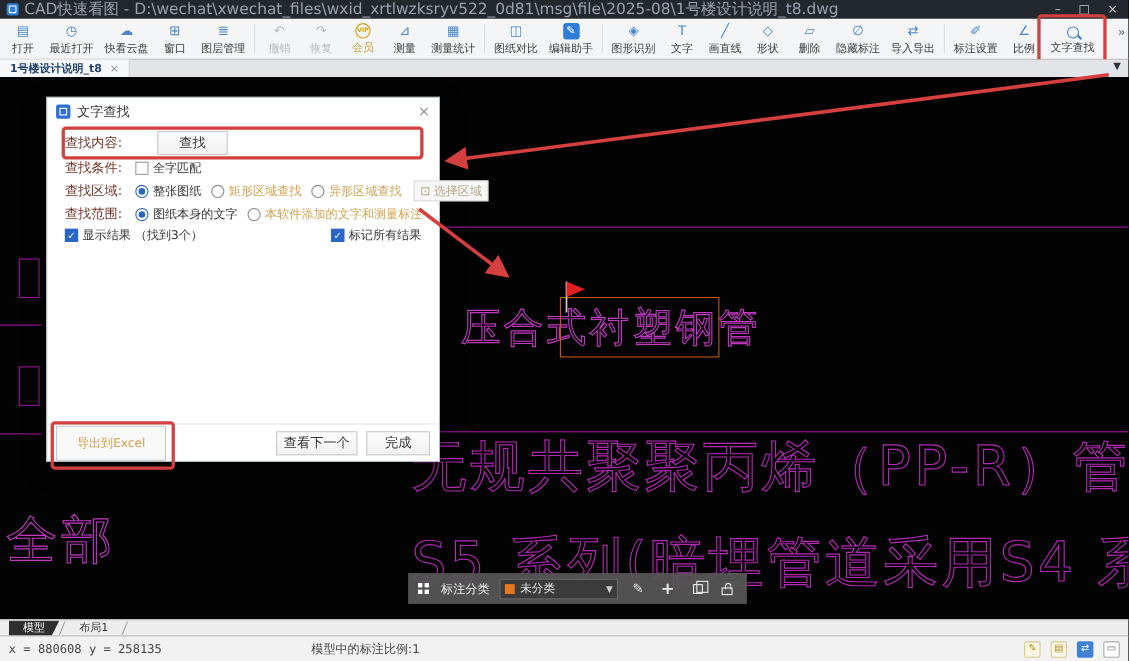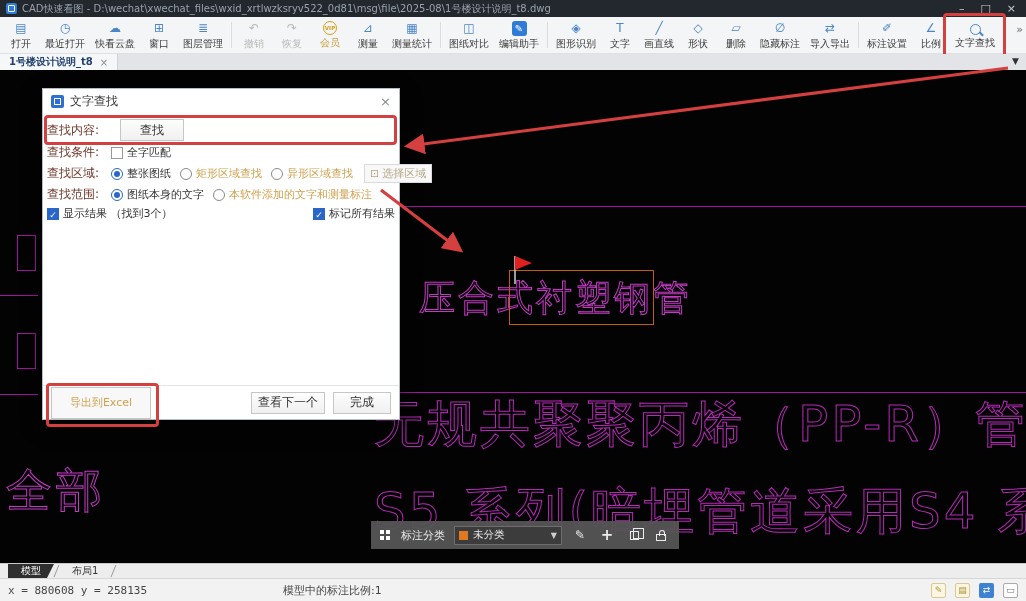--- a/index.html
+++ b/index.html
@@ -5,21 +5,21 @@
   * { box-sizing: border-box; margin: 0; padding: 0; }
   html,body { width:1026px; height:601px; }
   body { position:relative; overflow:hidden; background:#030303;
          font-family:"DejaVu Sans","Liberation Sans",sans-serif; }
 
   
   .titlebar { position:absolute; top:0; left:0; right:0; height:17px; background:#23272e;
               display:flex; align-items:center; gap:5px; padding:0 6px; z-index:20; }
   .app-logo { width:11px; height:11px; background:#2e7cd6; border-radius:2px; position:relative; flex:0 0 auto; }
   .app-logo::after { content:""; position:absolute; inset:2px; border:1px solid #fff; border-radius:1px; }
-  .title-text { color:#9aa2ad; font-size:10px; white-space:nowrap; overflow:hidden; }
+  .title-text { color:#9aa2ad; font-size:14px; white-space:nowrap; overflow:hidden; }
   .win-controls { margin-left:auto; display:flex; gap:16px; color:#c7ccd4; font-size:11px; line-height:17px; padding-right:4px; }
   .win-controls span { cursor:default; }
 
   
   .toolbar { position:absolute; top:17px; left:0; right:0; height:37px; background:#f4f5f6;
              border-bottom:1px solid #dfe1e4; display:flex; align-items:center; padding:0 2px; z-index:20; }
   .tb-item { position:relative; display:flex; flex-direction:column; align-items:center; justify-content:center;
              min-width:38px; padding:2px 5px 1px; gap:1px; }
   .tb-icon { height:15px; line-height:15px; font-size:12px; color:#4a86c8; display:flex; align-items:center; justify-content:center; }
   .tb-label { font-size:10px; color:#3a3a3a; white-space:nowrap; }
@@ -76,29 +76,29 @@
                      border:1.2px solid #ececec; border-bottom:none; border-radius:3px 3px 0 0; }
 
   
   .dialog { position:absolute; left:42px; top:88px; width:358px; height:332px; background:#fff;
             border:1px solid #b6bcc4; box-shadow:0 6px 20px rgba(0,0,0,.45); z-index:10; font-size:12px; color:#333; }
   .dlg-title { height:24px; display:flex; align-items:center; gap:6px; padding:0 8px; }
   .dlg-logo { width:13px; height:13px; background:#2e6fd0; border-radius:2px; position:relative; }
   .dlg-logo::after { content:""; position:absolute; inset:3px; border:1px solid #fff; }
   .dlg-title-text { font-size:12px; color:#333; }
   .dlg-close { margin-left:auto; color:#8a8a8a; font-size:13px; }
-  .dlg-body { padding:3px 4px 0; position:relative; }
+  .dlg-body { padding:3px 16px 0; position:relative; }
   .frow { display:flex; align-items:center; margin:3px 0; gap:4px; position:relative; white-space:nowrap; }
   .flabel { width:60px; flex:0 0 auto; color:#6d3528; font-size:12px; }
   .combo { flex:1; height:21px; border:1px solid #c9c9c9; display:flex; align-items:center; background:#fff; }
   .combo-value { flex:1; padding:0 5px; font-size:12px; color:#222; }
   .combo-caret { width:16px; color:#999; font-size:9px; text-align:center; }
   .btn { height:22px; border:1px solid #c6c6c6; background:linear-gradient(#fdfdfd,#f0f0f0);
          display:inline-flex; align-items:center; justify-content:center; font-size:12px; color:#333; }
-  .btn-find { width:64px; margin-left:9px; }
+  .btn-find { width:64px; margin-left:20px; }
   .chk { width:12px; height:12px; border:1px solid #999; background:#fff; flex:0 0 auto; }
   .chk.checked { background:#2a66c8; border-color:#2a66c8; position:relative; }
   .chk.checked::after { content:"✓"; position:absolute; inset:0; color:#fff; font-size:9px; line-height:12px; text-align:center; }
   .radio { width:12px; height:12px; border:1px solid #8a8a8a; border-radius:50%; background:#fff; position:relative; flex:0 0 auto; }
   .radio.sel { border-color:#2a66c8; }
   .radio.sel::after { content:""; position:absolute; inset:2px; background:#2a66c8; border-radius:50%; }
   .opt { font-size:11px; color:#333; margin-right:5px; }
   .opt.dis { color:#cfa14f; }
   .btn-selarea { height:19px; padding:0 5px; font-size:11px; color:#b3a685; border:1px solid #dadada;
                  background:#f8f8f8; display:inline-flex; align-items:center; gap:3px; margin-left:2px; }

